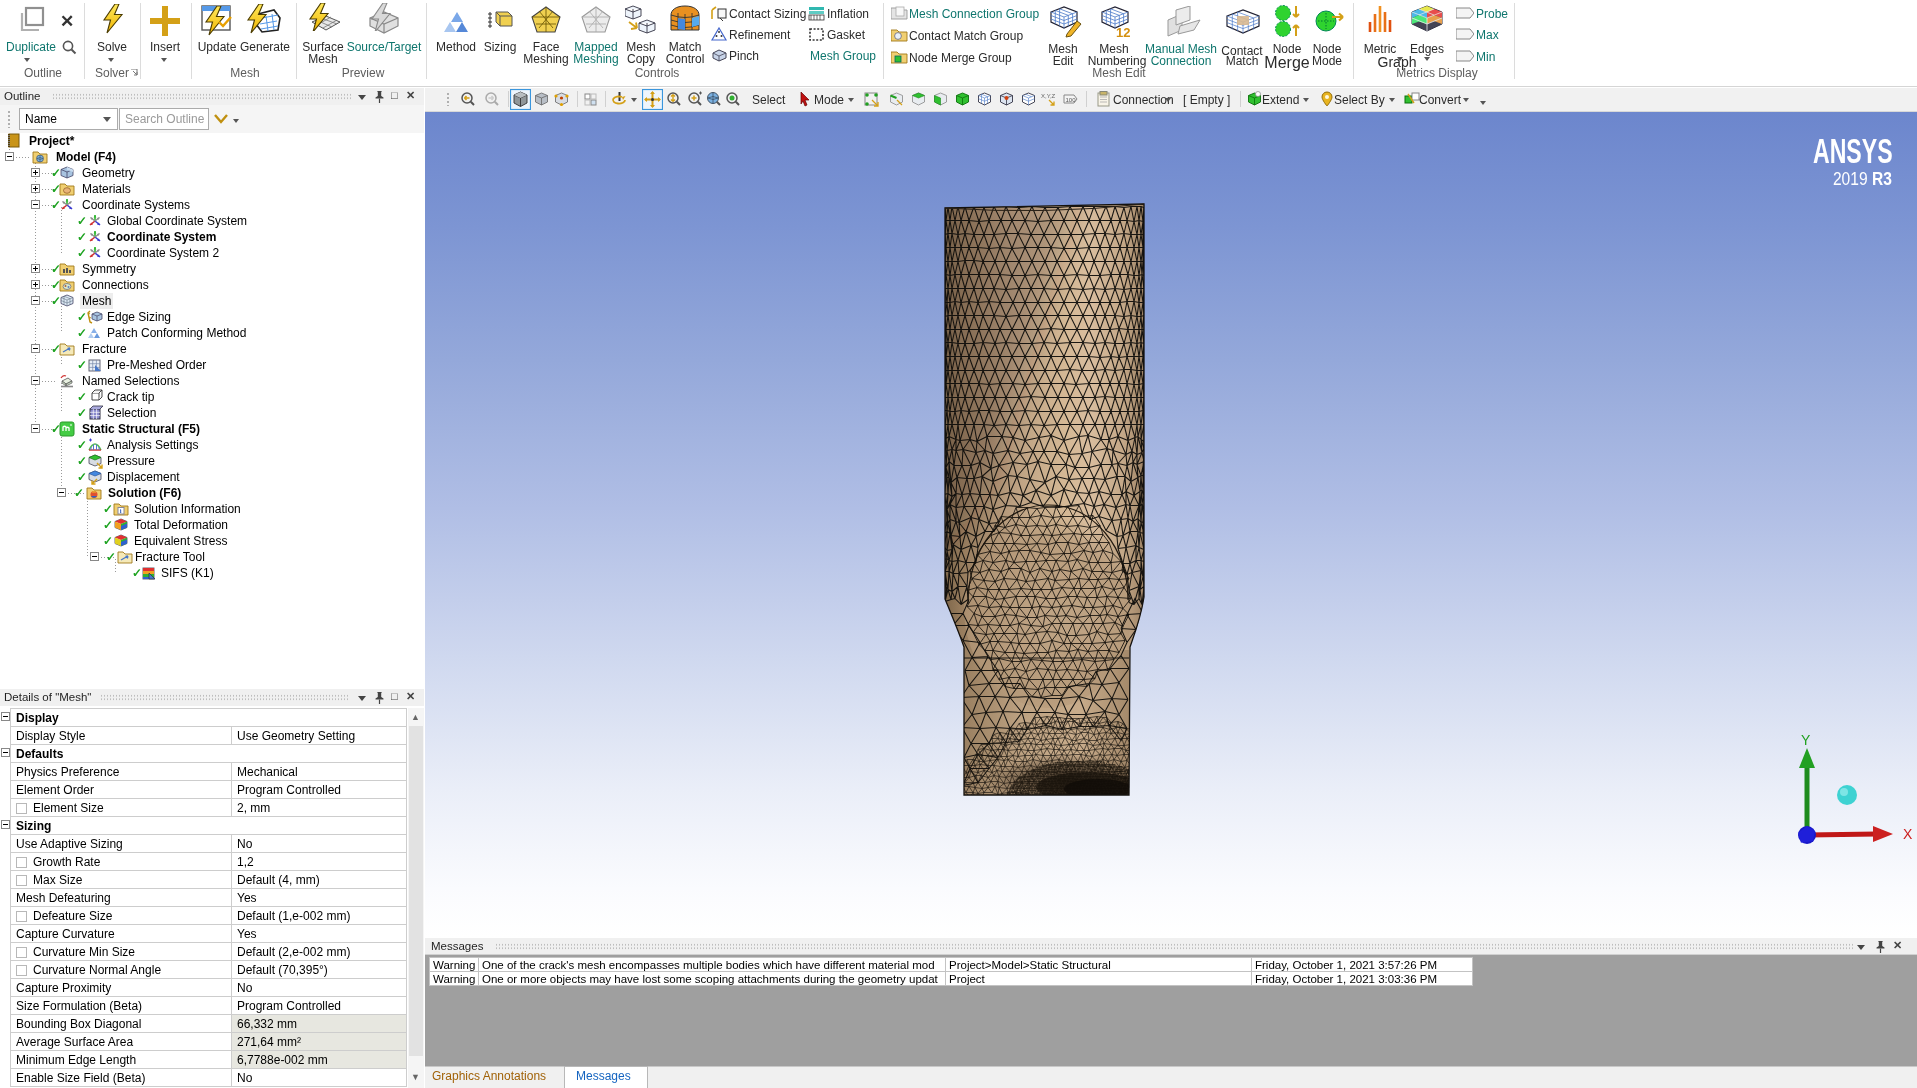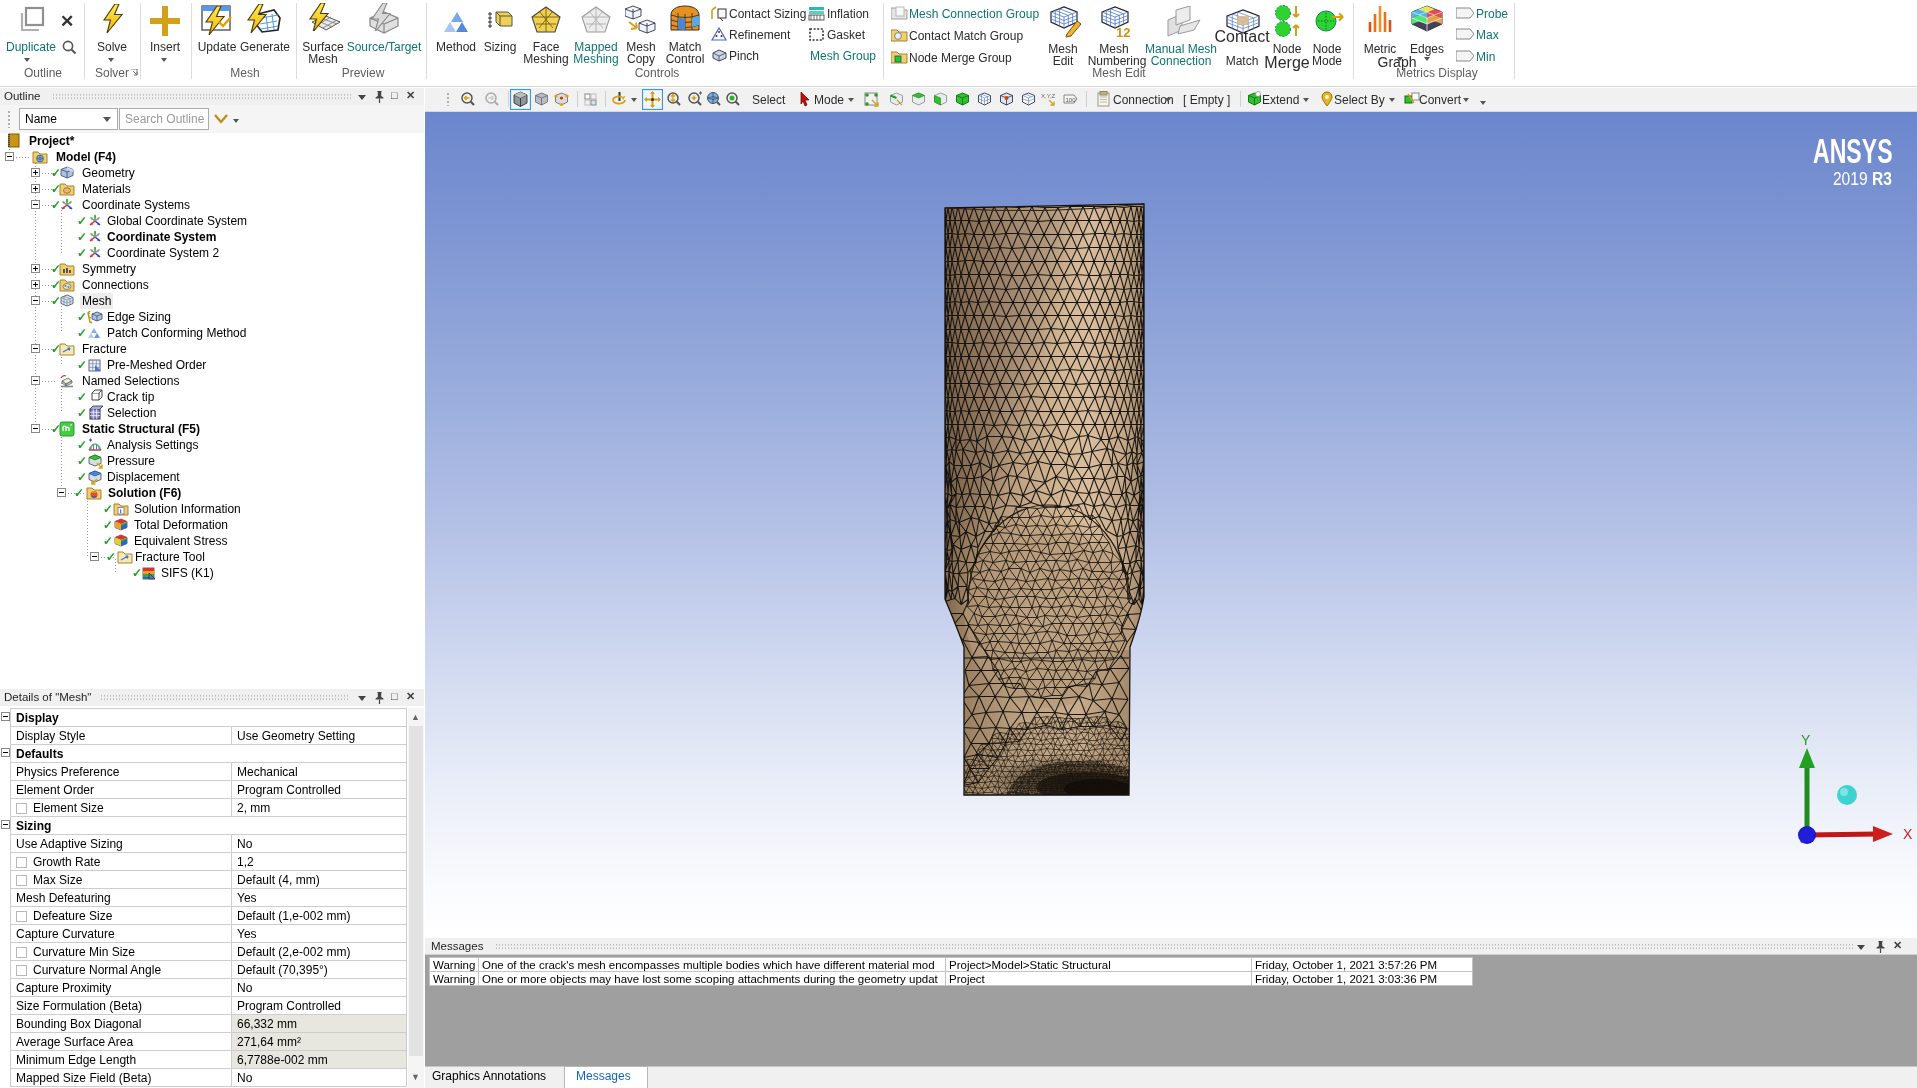--- a/index.html
+++ b/index.html
@@ -251,21 +251,21 @@
         <path d="M10 4 L24 0 L24 14 L10 19 Z" fill="#ececec" stroke="#999" stroke-width="1"></path>
         <path d="M14 20 L34 14 L28 24 L12 28 Z" fill="#e6e6e6" stroke="#999" stroke-width="1"></path>
       </svg>
       <div class="lb ctr gry" style="left:1181px;top:42px;font-size:12px">Manual Mesh</div>
       <div class="lb ctr gry" style="left:1181px;top:54px;font-size:12px">Connection</div>
       <svg class="icon" style="left:1224px;top:8px" width="38" height="28">
         <path d="M3 8 L19 2 L35 8 L35 18 L19 25 L3 18 Z" fill="#fff" stroke="#223" stroke-width="1.2"></path>
         <path d="M3 8 L19 14 L35 8 M19 14 L19 25 M8.3 6 L24.3 12 M13.6 4 L29.6 10 M3 11.3 L19 17.3 M35 11.3 L19 17.3 M3 14.6 L19 20.6 M35 14.6 L19 20.6 M8.3 6 L8.3 21.5 M13.6 4 L13.6 23 M24.3 12 L24.3 23 M29.6 10 L29.6 21.5" fill="none" stroke="#4a78c8" stroke-width="0.7"></path>
         <rect x="13" y="8" width="12" height="9" fill="#d8b890" opacity="0.9"></rect>
       </svg>
-      <div class="lb ctr" style="left:1242px;top:28px;font-size:16px">Contact</div>
+      <div class="lb ctr" style="left:1242px;top:44px;font-size:12px">Contact</div>
       <div class="lb ctr" style="left:1242px;top:54px;font-size:12px">Match</div>
       <svg class="icon" style="left:1272px;top:4px" width="32" height="34">
         <circle cx="11" cy="9" r="7.5" fill="#2fd32f" stroke="#085" stroke-width="1" stroke-dasharray="2 1.5"></circle>
         <circle cx="11" cy="25" r="7.5" fill="#2fd32f" stroke="#085" stroke-width="1" stroke-dasharray="2 1.5"></circle>
         <path d="M24 2 L24 13 M24 13 L21 10 M24 13 L27 10" stroke="#d4a017" stroke-width="2" fill="none"></path>
         <path d="M24 32 L24 21 M24 21 L21 24 M24 21 L27 24" stroke="#d4a017" stroke-width="2" fill="none"></path>
       </svg>
       <div class="lb ctr" style="left:1287px;top:42px;font-size:12px">Node</div>
       <div class="lb ctr" style="left:1287px;top:54px;font-size:16px">Merge</div>
       <svg class="icon" style="left:1312px;top:4px" width="34" height="34">
@@ -920,21 +920,21 @@
         </tr>
         <tr>
           <td>Average Surface Area</td>
           <td class="ro">271,64 mm²</td>
         </tr>
         <tr>
           <td>Minimum Edge Length</td>
           <td class="ro">6,7788e-002 mm</td>
         </tr>
         <tr>
-          <td>Mapped Size Field (Beta)</td>
+          <td>Enable Size Field (Beta)</td>
           <td>No</td>
         </tr>
       </tbody>
     </table>
     <div class="abs" style="left:408px;top:708px;width:16px;height:380px;background:#f5f5f5"></div>
     <div class="abs" style="left:411px;top:712px;font-size:9px;color:#666">▲</div>
     <div class="abs" style="left:411px;top:1072px;font-size:9px;color:#666">▼</div>
     <div class="abs" style="left:409px;top:726px;width:14px;height:330px;background:#e2e2e2"></div>
     <div class="abs" style="left:425px;top:938px;width:1492px;height:130px;background:#9f9f9f"></div>
     <div class="tb" style="left:425px;top:938px;width:1492px;border-bottom:1px solid #d0d0d0">
@@ -963,15 +963,15 @@
         </tr>
         <tr>
           <td>Warning</td>
           <td>One or more objects may have lost some scoping attachments during the geometry updat</td>
           <td>Project</td>
           <td>Friday, October 1, 2021 3:03:36 PM</td>
         </tr>
       </tbody>
     </table>
     <div class="abs" style="left:425px;top:1066px;width:1492px;height:22px;background:#f0f0f0;border-top:1px solid #c8c8c8"></div>
-    <div class="abs" style="left:432px;top:1069px;font-size:12px;color:#000000">Graphics Annotations</div>
+    <div class="abs" style="left:432px;top:1069px;font-size:12px;color:#a16207">Graphics Annotations</div>
     <div class="abs" style="left:564px;top:1066px;width:84px;height:22px;background:#fff;border:1px solid #b8b8b8;border-bottom:none"></div>
     <div class="abs" style="left:576px;top:1069px;font-size:12px;color:#1464c0">Messages</div>
   </div>
 </body></html>

